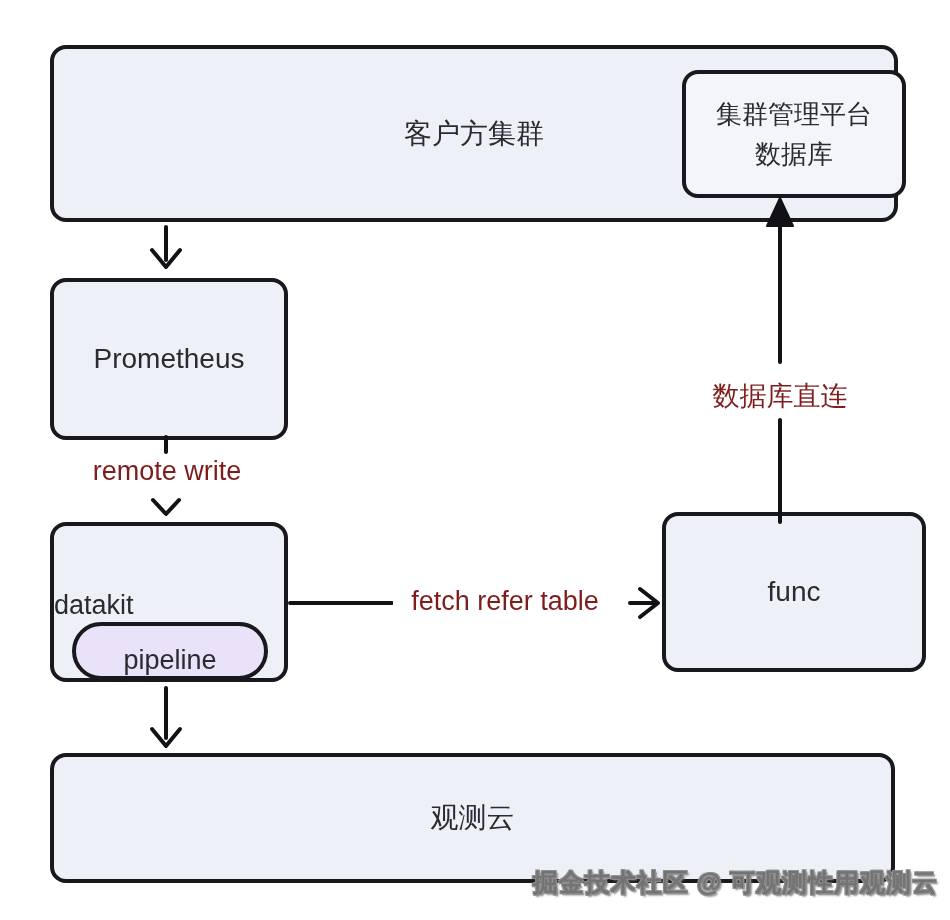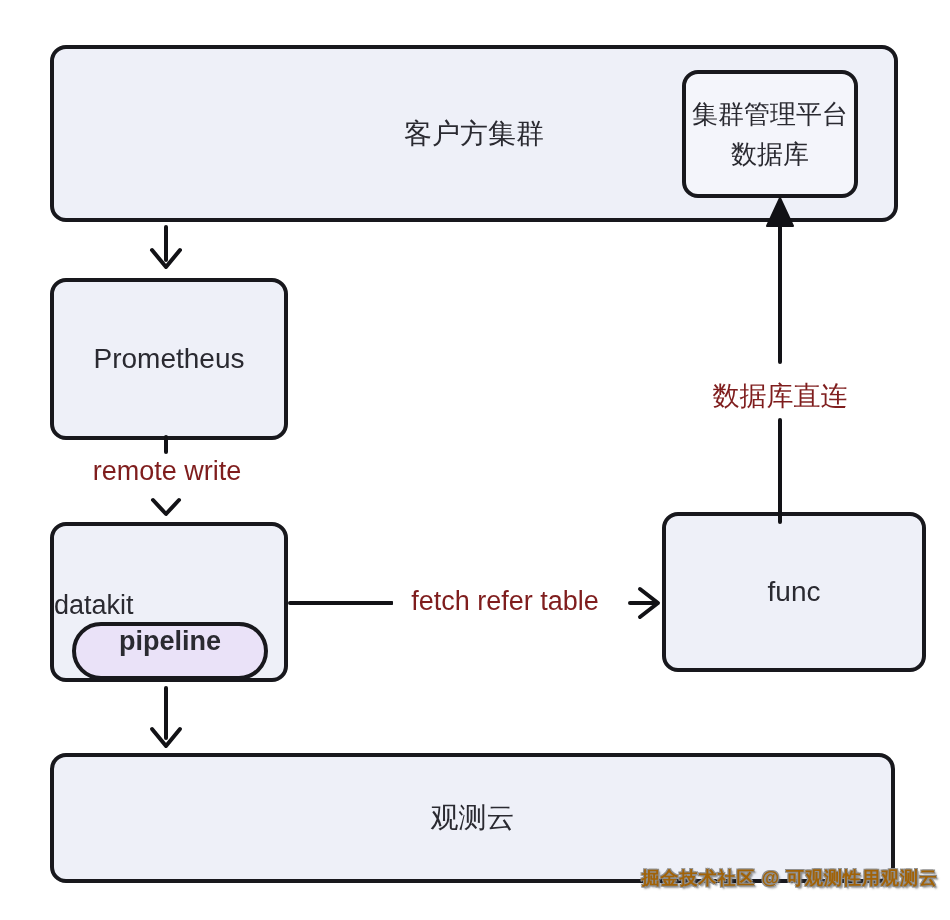--- a/index.html
+++ b/index.html
@@ -23,21 +23,21 @@
     border: 4px solid #18181d;
     border-radius: 16px;
     display: flex;
     align-items: center;
     justify-content: center;
     font-size: 28px;
     color: #2a2a31;
   }
   .node-customer   { left: 50px;  top: 45px;  width: 848px; height: 177px; }
   .node-db {
-    left: 682px; top: 70px; width: 176px; height: 128px;
+    left: 682px; top: 70px; width: 224px; height: 128px;
     background: #f4f5fb;
     flex-direction: column;
     font-size: 26px;
     line-height: 40px;
   }
   .node-prometheus { left: 50px;  top: 278px; width: 238px; height: 162px; justify-content: center; }
   .node-datakit    { left: 50px;  top: 522px; width: 238px; height: 160px; }
   .node-func       { left: 662px; top: 512px; width: 264px; height: 160px; text-align: right; }
   .node-guance     { left: 50px;  top: 753px; width: 845px; height: 130px; }
 
@@ -50,24 +50,23 @@
   .node-datakit .datakit-label { left: 0; top: 64px; width: 230px; }
   .pipeline-pill {
     position: absolute;
     left: 18px; top: 96px;
     width: 196px; height: 58px;
     box-sizing: border-box;
     background: #eae2f8;
     border: 4px solid #18181d;
     border-radius: 29px;
     display: flex;
-    align-items: flex-start;
+    align-items: flex-end;
     justify-content: center;
     font-size: 27px;
-    font-weight: bold;
   }
   .edge-label {
     position: absolute;
     text-align: center;
     font-size: 27px;
     color: #7f1d1d;
     background: #ffffff;
   }
   .label-remote-write { left: 47px;  top: 456px; width: 240px; }
   .label-fetch-refer  { left: 393px; top: 586px; width: 224px; }
@@ -89,24 +88,24 @@
   .arrow-layer polygon {
     fill: #121216;
     stroke: #121216;
     stroke-width: 2;
     stroke-linejoin: round;
   }
   .watermark {
     position: absolute;
     right: 12px;
     top: 866px;
-    font-size: 18px;
+    font-size: 25px;
     font-weight: bold;
     letter-spacing: 1px;
-    color: #a16207;
+    color: #737373;
     text-shadow:
       -1px -1px 0 #8f8f8f,
        1px -1px 0 #8f8f8f,
       -1px  1px 0 #8f8f8f,
        1px  1px 0 #8f8f8f,
        2px  2px 2px rgba(110,110,110,0.85);
     white-space: nowrap;
   }
 </style>
 </head>

